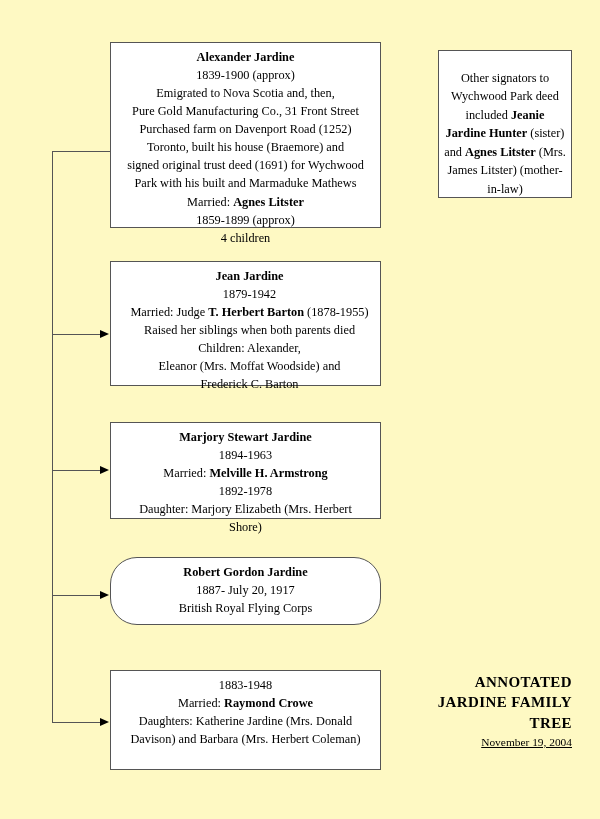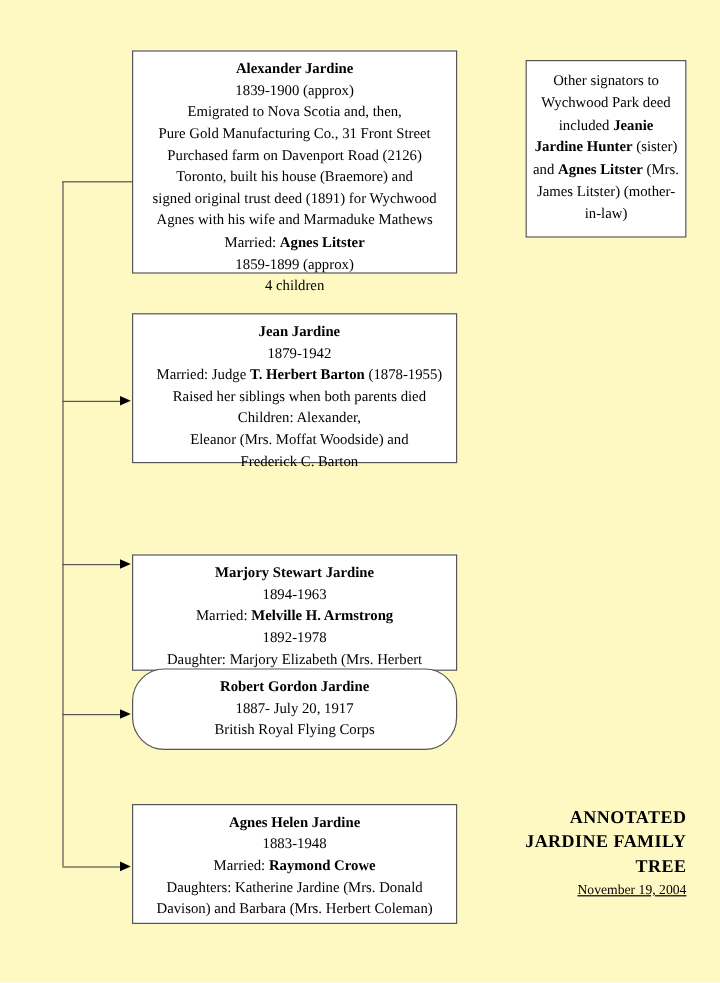--- a/index.html
+++ b/index.html
@@ -38,21 +38,21 @@
     font-weight: bold;
   }
   .side-box {
     position: absolute;
     box-sizing: border-box;
     border: 1px solid #555555;
     background: #ffffff;
     text-align: center;
     font-size: 12.3px;
     line-height: 1.5;
-    padding: 7px 5px;
+    padding: 18px 5px;
   }
   .title-block {
     position: absolute;
     text-align: right;
     font-family: "Liberation Serif", "DejaVu Serif", serif;
   }
   .title-block .t-main {
     display: block;
     font-weight: bold;
     font-size: 15px;
@@ -89,24 +89,24 @@
 </head>
 <body>
 
 <div id="page">
 
   <div class="node-box" id="box-root" style="left:110px; top:42px; width:271px; height:186px;">
     <span class="ln nm">Alexander Jardine</span>
     <span class="ln">1839-1900 (approx)</span>
     <span class="ln">Emigrated to Nova Scotia and, then,</span>
     <span class="ln">Pure Gold Manufacturing Co., 31 Front Street</span>
-    <span class="ln">Purchased farm on Davenport Road (2126)</span>
+    <span class="ln">Purchased farm on Davenport Road (1252)</span>
     <span class="ln">Toronto, built his house (Braemore) and</span>
-    <span class="ln">signed original trust deed (1891) for Wychwood</span>
-    <span class="ln">Agnes with his wife and Marmaduke Mathews</span>
+    <span class="ln">signed original trust deed (1691) for Wychwood</span>
+    <span class="ln">Park with his built and Marmaduke Mathews</span>
     <span class="ln"><span>Married:</span> <b>Agnes Litster</b></span>
     <span class="ln">1859-1899 (approx)</span>
     <span class="ln">4 children</span>
   </div>
 
   <div class="side-box" id="box-signators" style="left:438px; top:50px; width:134px; height:148px;">
     <span class="ln">Other signators to</span>
     <span class="ln">Wychwood Park</span>
     <span class="ln">deed included</span>
     <span class="ln"><b>Jeanie Jardine Hunter</b> <span>(sister)</span></span>
@@ -119,37 +119,36 @@
   <div class="node-box" id="box-child-0" style="left:110px; top:261px; width:271px; height:125px;padding-left:14px;">
     <span class="ln nm">Jean Jardine</span>
     <span class="ln">1879-1942</span>
     <span class="ln"><span>Married: Judge </span><b>T. Herbert Barton</b><span> (1878-1955)</span></span>
     <span class="ln">Raised her siblings when both parents died</span>
     <span class="ln">Children: Alexander,</span>
     <span class="ln">Eleanor (Mrs. Moffat Woodside) and</span>
     <span class="ln">Frederick C. Barton</span>
   </div>
 
-  <div class="node-box" id="box-child-1" style="left:110px; top:422px; width:271px; height:97px;margin-top:40px;">
+  <div class="node-box" id="box-child-1" style="left:110px; top:422px; width:271px; height:97px;">
     <span class="ln nm">Marjory Stewart Jardine</span>
     <span class="ln">1894-1963</span>
     <span class="ln"><span>Married: </span><b>Melville H. Armstrong</b></span>
     <span class="ln">1892-1978</span>
     <span class="ln">Daughter: Marjory Elizabeth (Mrs. Herbert</span>
     <span class="ln">Shore)</span>
   </div>
 
   <div class="node-box" id="box-child-2" style="left:110px; top:557px; width:271px; height:68px;border-radius:27px;">
     <span class="ln nm">Robert Gordon Jardine</span>
     <span class="ln">1887- July 20, 1917</span>
     <span class="ln">British Royal Flying Corps</span>
   </div>
 
   <div class="node-box" id="box-child-3" style="left:110px; top:670px; width:271px; height:100px;">
-    <span class="ln nm">Agnes Helen Jardine</span>
     <span class="ln">1883-1948</span>
     <span class="ln"><span>Married:  </span><b>Raymond Crowe</b></span>
     <span class="ln">Daughters: Katherine Jardine (Mrs. Donald</span>
     <span class="ln">Davison) and Barbara (Mrs. Herbert Coleman)</span>
   </div>
 
   <div class="conn-h" style="left:52px; top:151px; width:58px;"></div>
 
   <div class="conn-v" style="left:52px; top:151px; height:571px;"></div>
 

